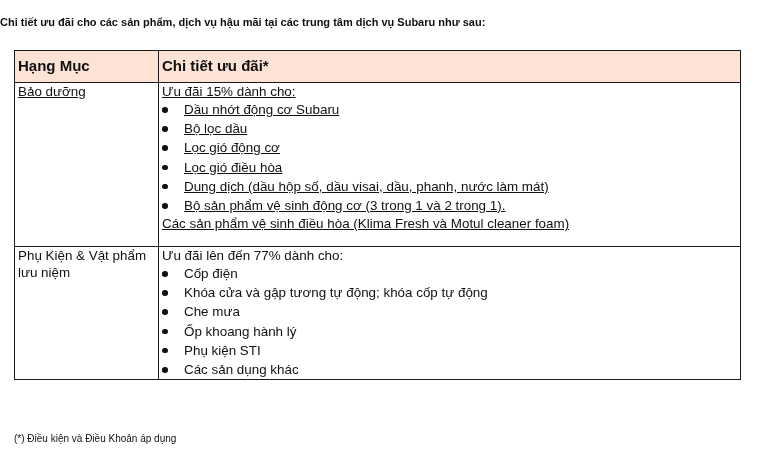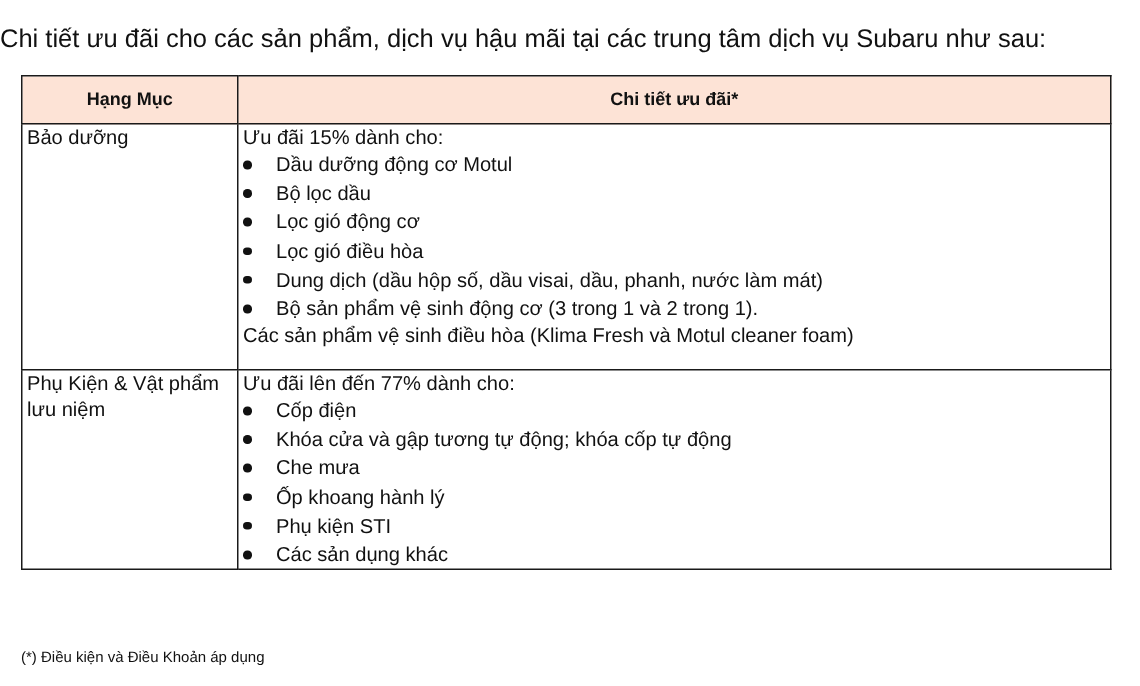--- a/index.html
+++ b/index.html
@@ -13,59 +13,60 @@
       position: relative;
       overflow: hidden;
       font-family: "Liberation Sans", sans-serif;
       color: #111111;
       font-size: 13.4px;
     }
     .intro {
       position: absolute;
       left: 0;
       top: 16px;
-      font-size: 17px;
+      font-size: 11px;
       white-space: nowrap;
+      font-weight: bold;
     }
     table.offers {
       position: absolute;
       left: 14px;
       top: 50px;
       width: 726px;
       border-collapse: collapse;
       table-layout: fixed;
     }
     table.offers th, table.offers td {
       border: 1.4px solid #1a1a1a;
       vertical-align: top;
       padding: 0 3px;
       line-height: 18.5px;
     }
     table.offers th {
       background: #fde3d6;
       font-weight: bold;
-      text-align: center;
+      text-align: left;
       height: 31px;
       vertical-align: middle;
-      font-size: 12px;
+      font-size: 15px;
       padding-top: 0;
     }
     col.c1 { width: 144px; }
     col.c2 { width: 582px; }
     td.cat {
       padding-left: 2px;
       line-height: 17px;
       padding-top: 1px;
     }
     td.detail {
       padding-left: 9px;
       padding-top: 1px;
     }
     tr.r1 td { height: 50px; }
-    tr.r2 td { height: 163px; }
+    tr.r2 td { height: 163px; text-decoration: underline; }
     tr.r3 td { height: 132px; }
     .line {
       display: block;
       white-space: nowrap;
       line-height: 17px;
     }
     ul.bullets {
       list-style: none;
       margin: 0;
       padding: 0;
@@ -113,21 +114,21 @@
       <th>Hạng Mục</th>
       <th>Chi tiết ưu đãi*</th>
     </tr>
   </thead>
   <tbody>
     <tr class="r2">
       <td class="cat">Bảo dưỡng</td>
       <td class="detail">
         <span class="line">Ưu đãi 15% dành cho:</span>
         <ul class="bullets">
-          <li><span class="dot"></span><span>Dầu dưỡng động cơ Motul</span></li>
+          <li><span class="dot"></span><span>Dầu nhớt động cơ Subaru</span></li>
           <li><span class="dot"></span><span>Bộ lọc dầu</span></li>
           <li><span class="dot"></span><span>Lọc gió động cơ</span></li>
           <li><span class="dot"></span><span>Lọc gió điều hòa</span></li>
           <li><span class="dot"></span><span>Dung dịch (dầu hộp số, dầu visai, dầu, phanh, nước làm mát)</span></li>
           <li><span class="dot"></span><span>Bộ sản phẩm vệ sinh động cơ (3 trong 1 và 2 trong 1).</span></li>
         </ul>
         <span class="after-list">Các sản phẩm vệ sinh điều hòa (Klima Fresh và Motul cleaner foam)</span>
       </td>
     </tr>
     <tr class="r3">

